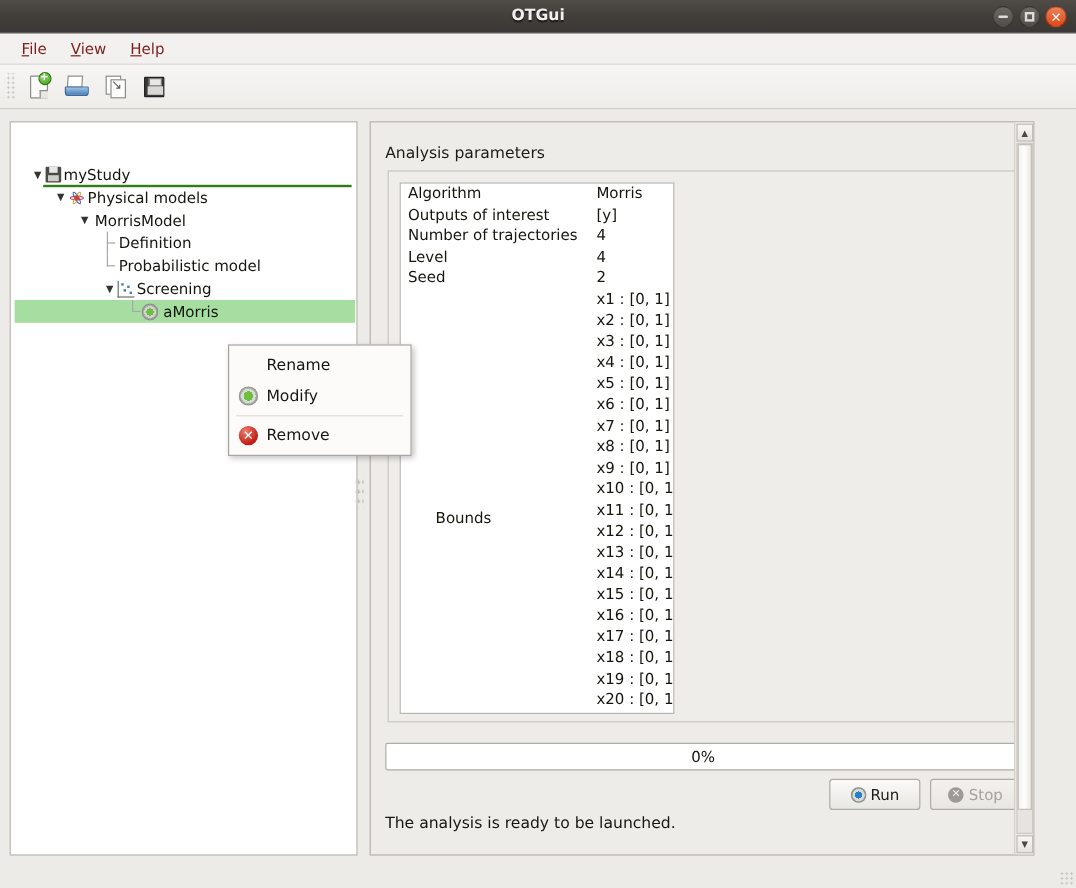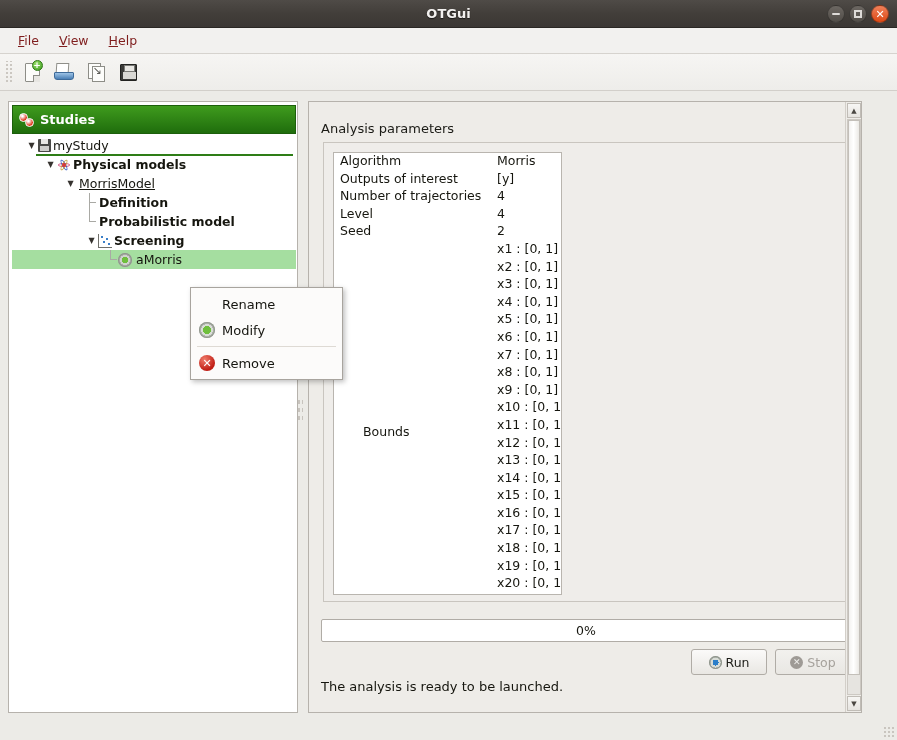--- a/index.html
+++ b/index.html
@@ -162,22 +162,22 @@
   .trow {
     position: relative; height: 19px; display: flex; align-items: center;
     font-size: 12.5px; color: #16160f; white-space: nowrap;
   }
   .trow.sel { background: #a5dea0; }
   .arrow {
     width: 13px; text-align: center; font-size: 8px; color: #36332f;
     flex: 0 0 13px;
   }
   .tlabel { padding-left: 2px; }
-  .tlabel.bold { font-weight: bold; }
-  .tlabel.underl { text-decoration: underline; }
+  .tlabel.bold { font-weight: normal; }
+  .tlabel.underl { }
 
   .mini-floppy {
     position: relative; width: 13px; height: 13px; flex: 0 0 13px;
     background: #4a4a47; border-radius: 1px;
   }
   .mini-floppy .a {
     position: absolute; left: 3px; top: 0; width: 7px; height: 5px; background: #e9e8e4;
   }
   .mini-floppy .b {
     position: absolute; left: 2px; bottom: 1px; width: 9px; height: 5px; background: #cfcecb;
@@ -402,27 +402,20 @@
   <div class="tb-btn">
     <div class="ic-save">
         <div class="shut"></div>
         <div class="lbl"></div>
       </div>
   </div>
 </div>
 
 <div class="tree-panel">
 
-  <div class="tree-header">
-    <div class="ot-logo">
-        <div class="b1"></div>
-        <div class="b2"></div>
-      </div>
-    <span>Studies</span>
-  </div>
 
   <div class="tree-body">
 
     <div class="trow" style="padding-left:13px;">
       <div class="arrow">▼</div>
       <div class="mini-floppy">
           <div class="a"></div>
           <div class="b"></div>
         </div>
       <span class="tlabel">myStudy</span>

